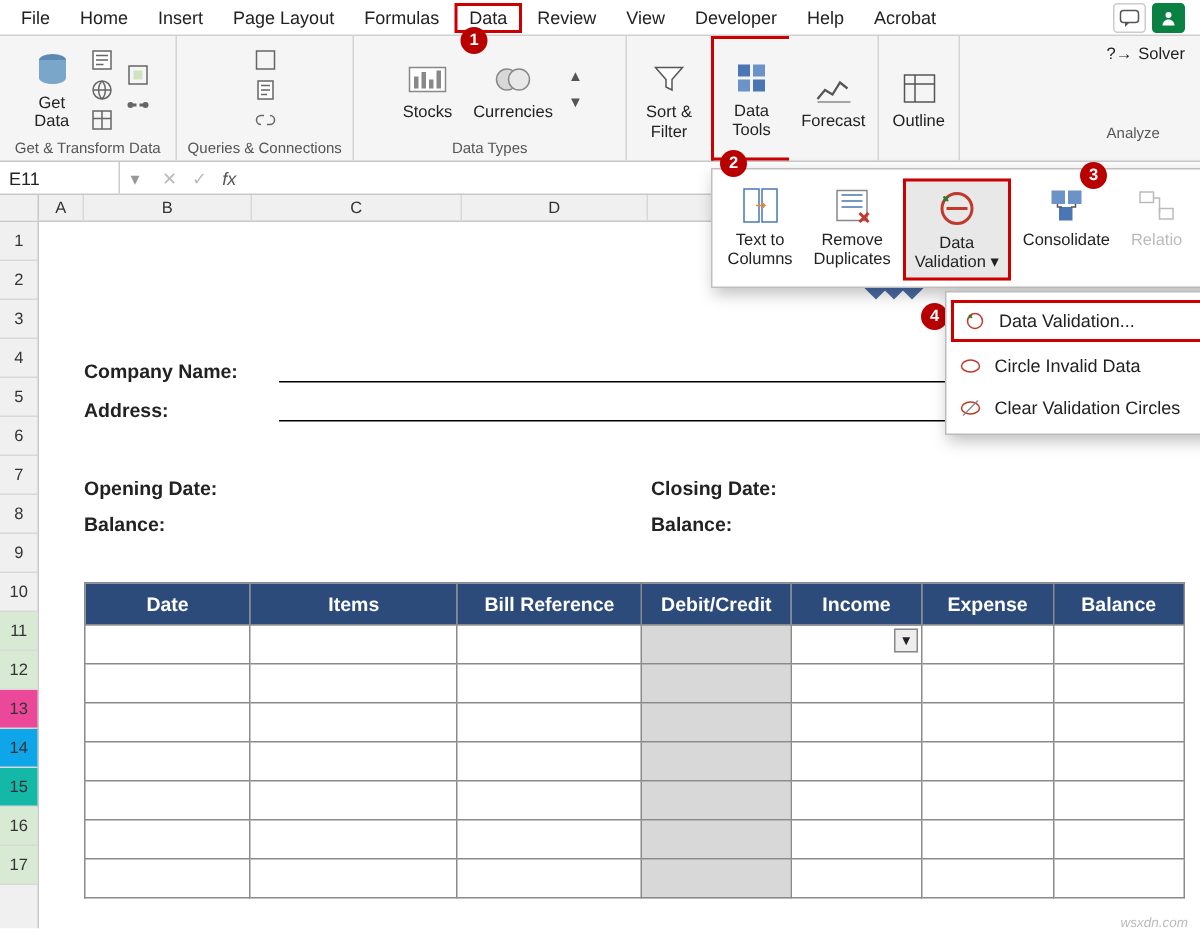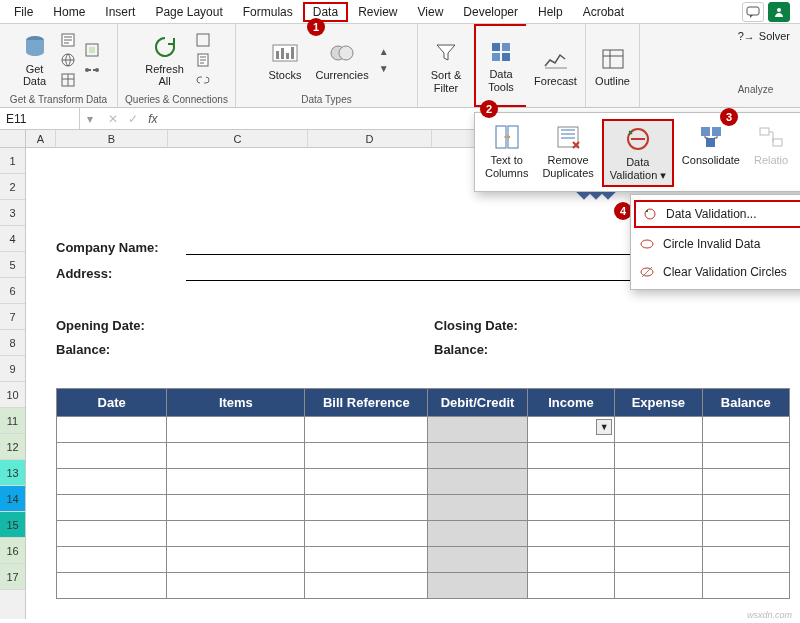--- a/index.html
+++ b/index.html
@@ -232,30 +232,20 @@
               <circle cx="13" cy="8" r="2" fill="#666"></circle>
             </svg>
           </div>
       </div>
     </div>
     <div class="ribbon-group-label">Get &amp; Transform Data</div>
   </div>
 
   <div class="ribbon-group" style="width:118px">
     <div class="ribbon-group-inner">
-      <div class="rb-btn">
-        <div class="rb-icon">
-            <svg width="26" height="26" viewBox="0 0 26 26">
-              <path d="M13 4a9 9 0 1 0 8.5 6" fill="none" stroke="#2a7a2a" stroke-width="2"></path>
-              <path d="M22 4v6h-6" fill="none" stroke="#2a7a2a" stroke-width="2"></path>
-            </svg>
-          </div>
-        <div class="lbl" style="white-space:pre-line">Refresh
-All</div>
-      </div>
       <div class="rb-stack">
         <div class="rb-icon-sm">
             <svg width="16" height="16">
               <rect x="2" y="2" width="12" height="12" fill="none" stroke="#666"></rect>
             </svg>
           </div>
         <div class="rb-icon-sm">
             <svg width="16" height="16">
               <rect x="3" y="2" width="10" height="12" fill="#fff" stroke="#666"></rect>
               <path d="M5 5h6M5 8h6M5 11h4" stroke="#666"></path>
@@ -402,21 +392,21 @@
     <div>3</div>
     <div>4</div>
     <div>5</div>
     <div>6</div>
     <div>7</div>
     <div>8</div>
     <div>9</div>
     <div>10</div>
     <div style="background:#d8ead3">11</div>
     <div style="background:#d8ead3">12</div>
-    <div style="background:#5eead4">13</div>
+    <div style="background:#ec4899">13</div>
     <div style="background:#0ea5e9">14</div>
     <div style="background:#14b8a6">15</div>
     <div style="background:#d8ead3">16</div>
     <div style="background:#d8ead3">17</div>
   </div>
 
   <div class="grid">
 
     <div class="deco-chevrons">
         <span></span>

